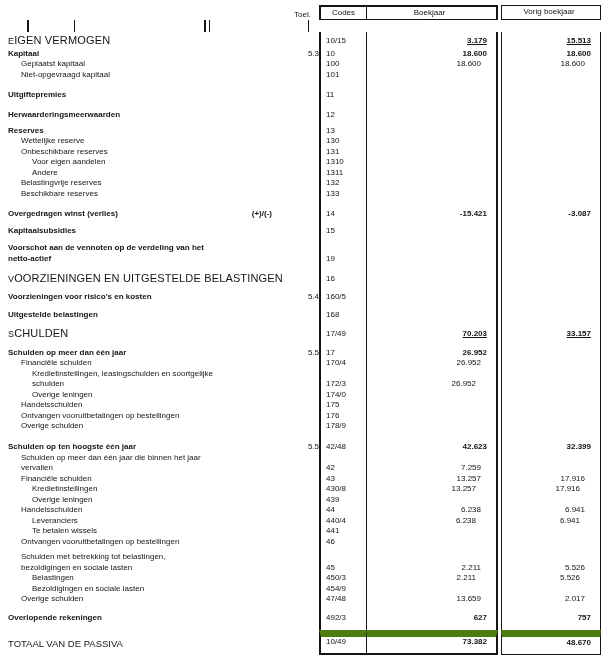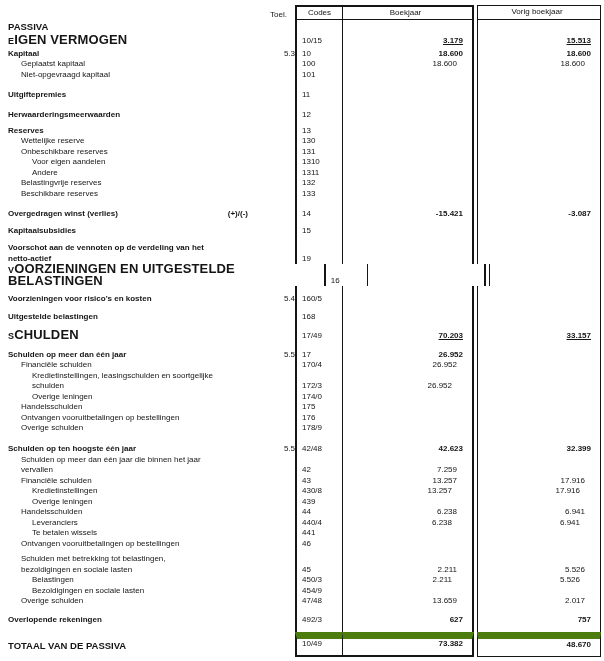--- a/index.html
+++ b/index.html
@@ -11,35 +11,35 @@
   .row{display:flex;min-height:10.5px;font-size:8px;line-height:10.5px;}
   .cell{display:flex;flex-direction:column;justify-content:flex-end;box-sizing:border-box;}
   .lbl{flex:1 1 auto;padding-left:8px;}
   .lline{display:flex;width:100%;}
   .ltext{display:block;}
   .sign{margin-left:auto;margin-right:20px;font-weight:bold;}
   .toel{width:27px;text-align:right;padding-right:0;}
   .codes{width:47px;padding-left:5px;border-left:2px solid #151515;}
   .bj{width:132px;text-align:right;padding-right:9px;border-left:1px solid #151515;border-right:2px solid #151515;}
   .gapc{width:3px;}
-  .vb{width:124px;text-align:right;padding-right:9px;border-left:1px solid #151515;border-right:1px solid #151515;margin-right:3px;}
+  .vb{width:100px;text-align:right;padding-right:9px;border-left:1px solid #151515;border-right:1px solid #151515;margin-right:3px;}
 
   
   .hrow{height:15px;}
   .hrow .codes,.hrow .bj{border-top:2px solid #151515;border-bottom:1px solid #151515;}
   .hrow .vb{border-top:1px solid #151515;border-bottom:1px solid #151515;}
   .hrow .codes{padding-left:0;text-align:center;justify-content:center;margin-left:8px;}
   .hrow .bj,.hrow .vb{padding-right:4px;text-align:center;justify-content:center;}
 
   
   .row.title .ltext{font-weight:bold;font-size:9.5px;}
   .row.bold .ltext{font-weight:bold;}
-  .row.caps .ltext{font-weight:bold;font-size:13px;letter-spacing:0.15px;}
+  .row.caps .ltext{font-weight:normal;font-size:11px;letter-spacing:0.15px;}
   .row.caps .ltext::first-letter{font-size:9px;}
-  .row.total .ltext{font-weight:bold;font-size:9.5px;}
+  .row.total .ltext{font-weight:normal;font-size:9.5px;}
   .row.bold .bj,.row.bold .vb,.row.total .bj,.row.total .vb{font-weight:bold;}
   .row.caps .bj,.row.caps .vb{font-weight:bold;text-decoration:underline;text-underline-offset:1px;}
   .row.sub1 .lbl{padding-left:21px;}
   .row.sub2 .lbl{padding-left:32px;}
   .row.sub1 .bj,.row.sub1 .vb{padding-right:15px;}
   .row.sub2 .bj,.row.sub2 .vb{padding-right:20px;}
 
   
   .row.total .codes,.row.total .bj,.row.total .vb{border-top:7px solid #4d7c0f;}
   .row.total .codes,.row.total .bj{border-bottom:2px solid #151515;}
@@ -60,27 +60,20 @@
   <div class="row hrow">
     <div class="cell lbl"></div>
     <div class="cell toel">Toel.</div>
     <div class="cell codes">Codes</div>
     <div class="cell bj">Boekjaar</div>
     <div class="cell gapc"></div>
     <div class="cell vb">Vorig boekjaar</div>
   </div>
   <div>
       <div class="row title mh12">
-    <div class="cell lbl">
-      <div class="lline">
-        <span class="ltext">PASSIVA</span>
-
-      </div>
-
-    </div>
     <div class="cell toel"></div>
     <div class="cell codes"></div>
     <div class="cell bj"></div>
     <div class="cell gapc"></div>
     <div class="cell vb"></div>
   </div>
       <div class="row caps mh14">
     <div class="cell lbl">
       <div class="lline">
         <span class="ltext">EIGEN VERMOGEN</span>

